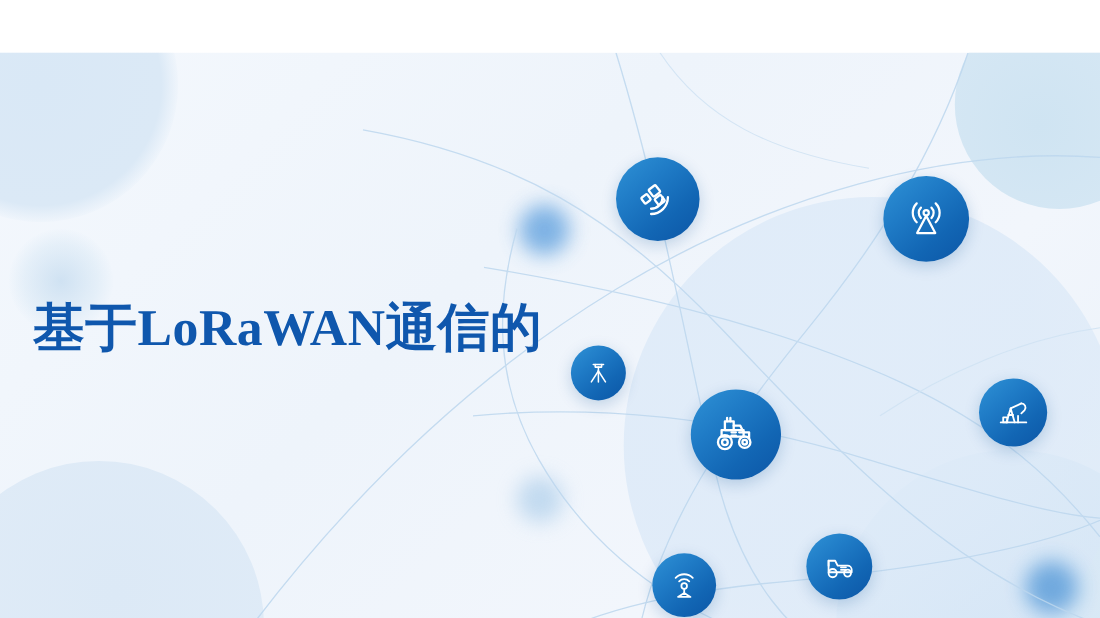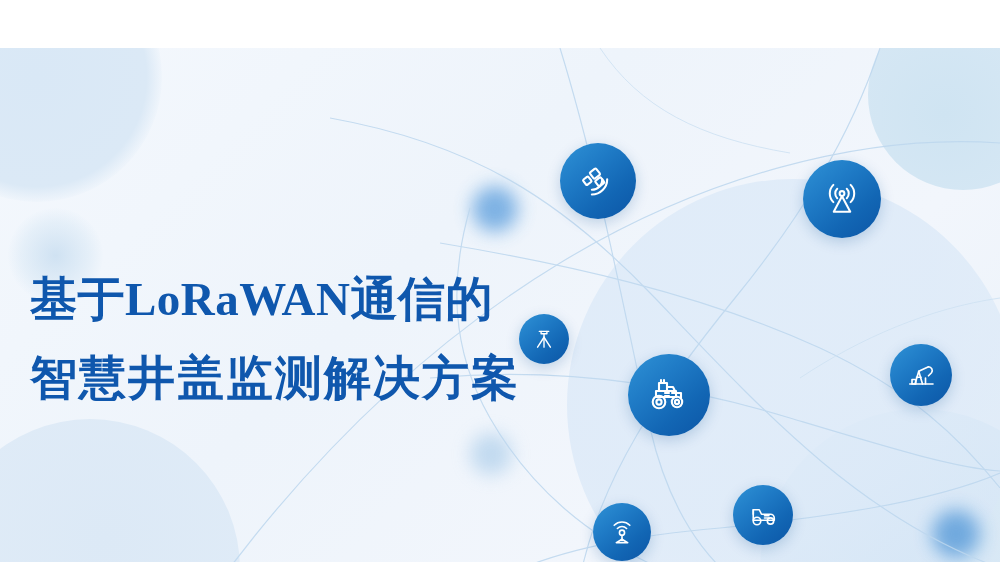--- a/index.html
+++ b/index.html
@@ -235,16 +235,15 @@
         <path d="M17.5,19 a9.2,9.2 0 0 1 13,0"></path>
         <path d="M13,14.5 a15.5,15.5 0 0 1 22,0"></path>
         <path d="M24,28.6 V34"></path>
         <path d="M24,34 L16,39 H32 Z"></path>
       </svg>
     </span>
   </div>
 
   <div class="title-block">
     <div class="title-line title-line-1">基于LoRaWAN通信的</div>
-    <div class="title-line title-line-2">智慧井盖监测解决方案</div>
   </div>
 
 </div>
 
 </body></html>

